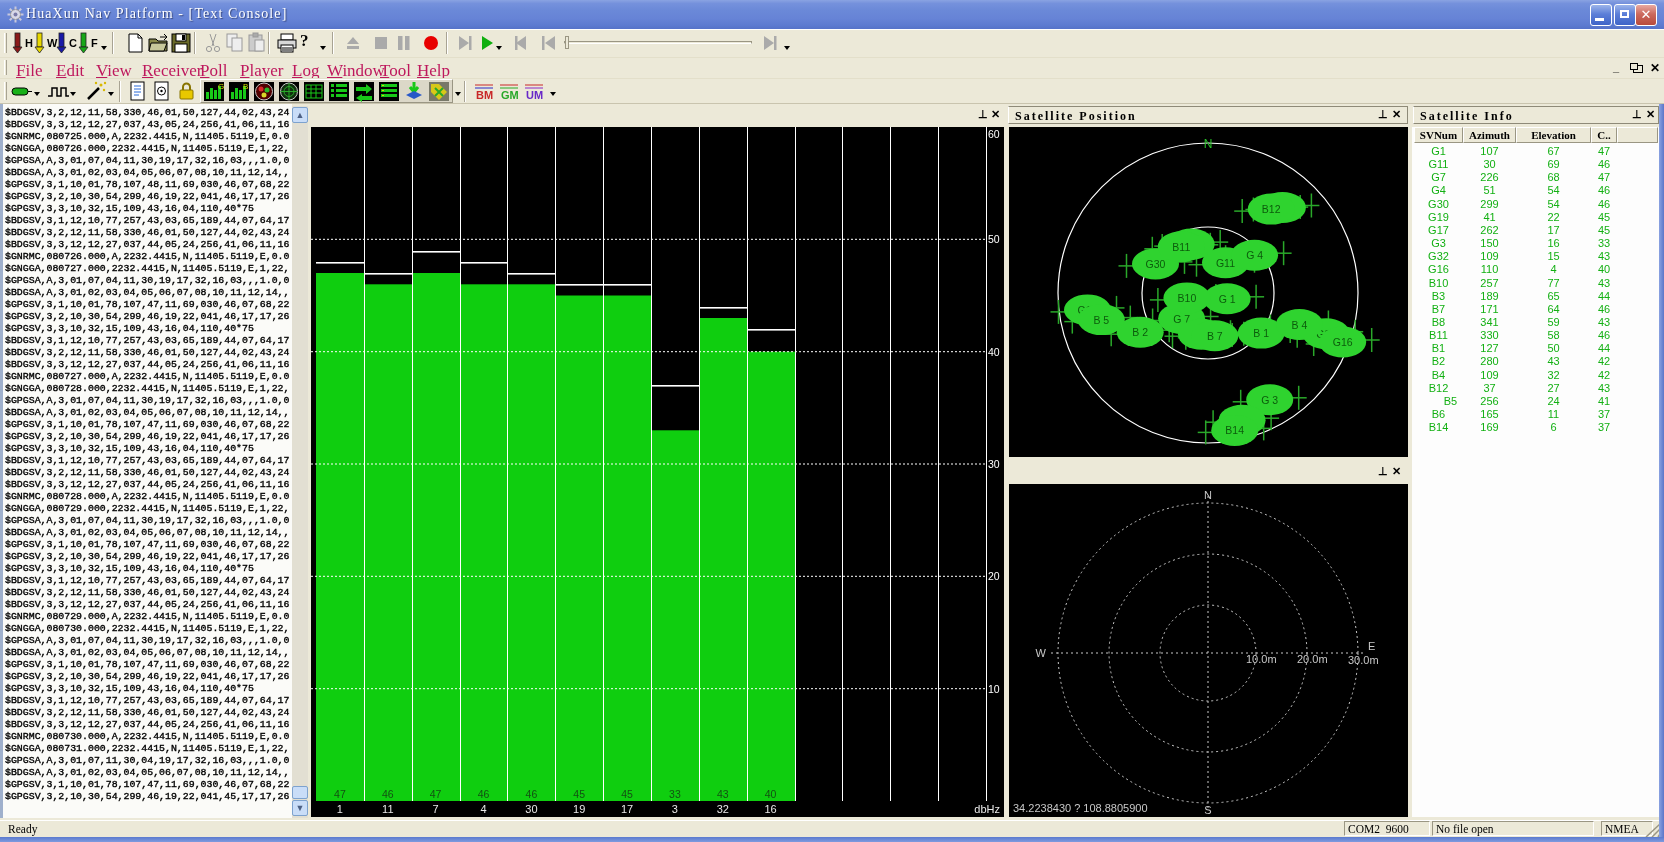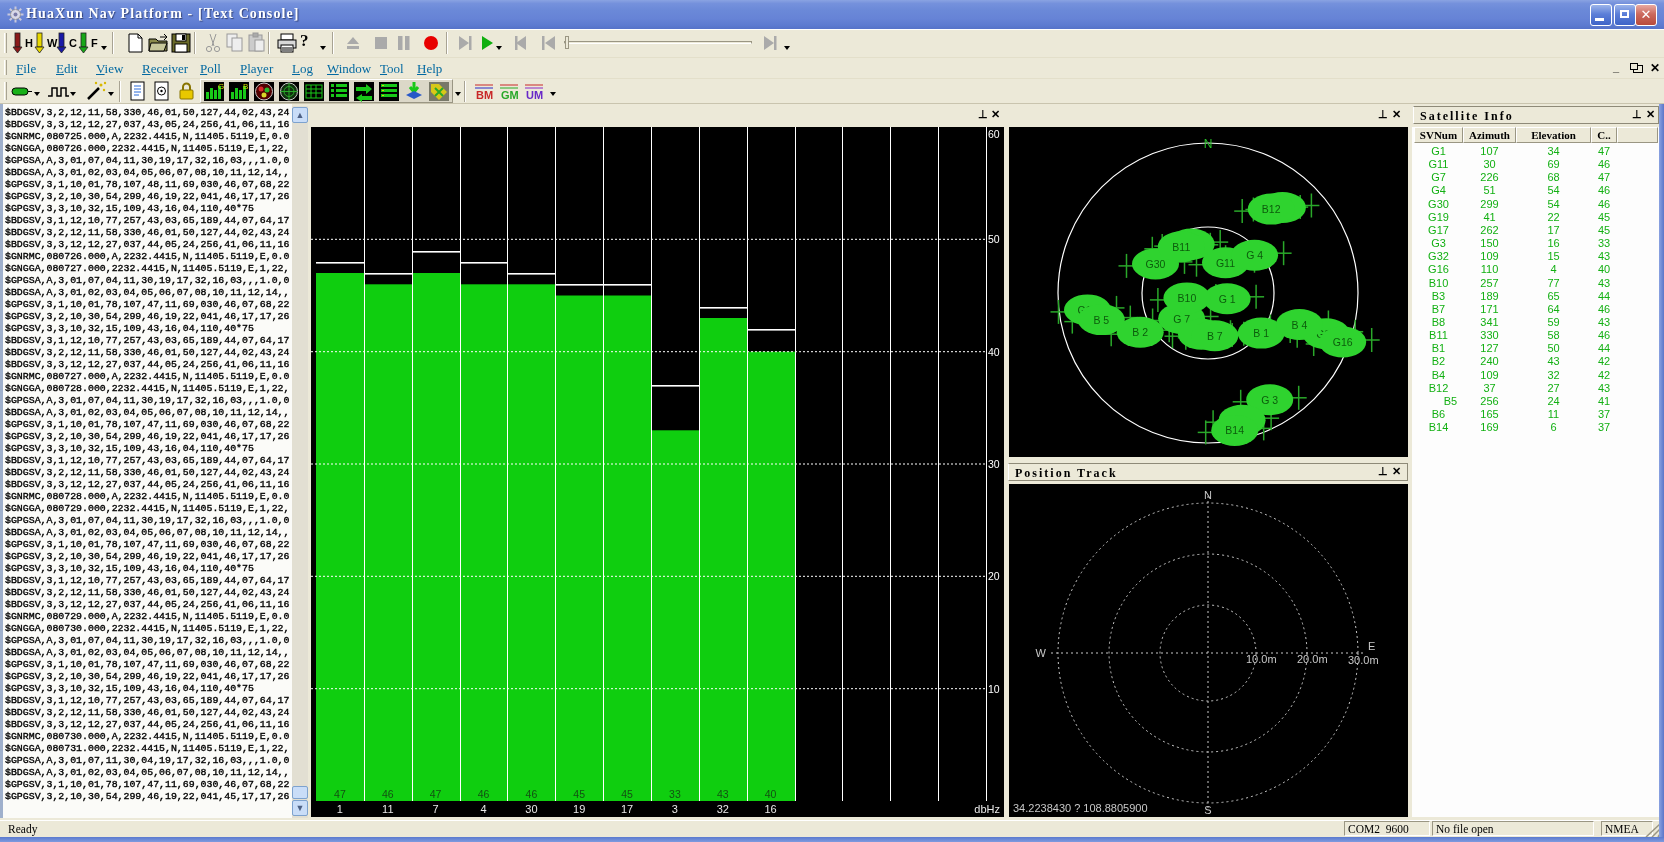--- a/index.html
+++ b/index.html
@@ -2,32 +2,32 @@
 <html><head><meta charset="utf-8">
 <style>
 * { margin:0; padding:0; box-sizing:border-box; }
 html,body { width:1664px; height:842px; overflow:hidden; background:#ece9d8;
   font-family:"Liberation Sans", sans-serif; }
 #root { position:relative; width:1664px; height:842px; }
 .abs { position:absolute; }
 .titlebar { left:0; top:0; width:1664px; height:29px;
   background:linear-gradient(#8aa3e2 0%, #7591dc 12%, #6b89d8 35%, #6683d6 65%, #5c7ad0 88%, #5572c8 100%);
 }
-.titletext { position:absolute; left:26px; top:6px; color:#fff; font-weight:bold;
+.titletext { position:absolute; left:26px; top:6px; color:#fff; font-weight:normal;
   font-size:14px; letter-spacing:1.1px; font-family:"Liberation Serif", serif;
   text-shadow:1px 1px 1px #33437a; }
 .tbtn { position:absolute; top:4px; width:22px; height:22px; border-radius:3px;
   border:1px solid #fff; color:#fff; text-align:center; font-size:13px; line-height:20px;
   background:linear-gradient(#9cb4ea, #5c7fd8 45%, #3f64c8); }
 .tbtn.close { background:linear-gradient(#e8a9a1, #cc6a5e 45%, #b84a3c); }
 .toolbar1 { left:0; top:29px; width:1664px; height:28px; background:#ece9d8;
   border-top:1px solid #fff; }
 .menubar { left:0; top:57px; width:1664px; height:21px; background:#ece9d8;
   border-top:1px solid #e3dfca; }
-.menu { position:absolute; top:61px; font-size:13px; color:#0369a1;
+.menu { position:absolute; top:61px; font-size:17px; color:#be185d;
   font-family:"Liberation Serif", serif; }
 .menu u { text-decoration:underline; }
 .toolbar2 { left:0; top:78px; width:1664px; height:26px; background:#ece9d8;
   border-top:1px solid #e3dfca; border-bottom:1px solid #c9c4ae; }
 .grip { position:absolute; width:3px; border-left:1px solid #fff; border-right:1px solid #a8a393; }
 .sep { position:absolute; width:2px; border-left:1px solid #a8a393; border-right:1px solid #fff; }
 .ddown { position:absolute; width:0; height:0; border-left:3.5px solid transparent;
   border-right:3.5px solid transparent; border-top:4px solid #000; }
 .panel-title { position:absolute; background:#ece9d8; border-top:1px solid #8e8a78;
   border-left:1px solid #fff; border-right:1px solid #8e8a78; border-bottom:1px solid #8e8a78;
@@ -486,20 +486,21 @@
 <text x="172.5" y="686" class="bl" text-anchor="middle">4</text>
 <text x="220.4" y="686" class="bl" text-anchor="middle">30</text>
 <text x="268.2" y="686" class="bl" text-anchor="middle">19</text>
 <text x="316.1" y="686" class="bl" text-anchor="middle">17</text>
 <text x="363.9" y="686" class="bl" text-anchor="middle">3</text>
 <text x="411.8" y="686" class="bl" text-anchor="middle">32</text>
 <text x="459.6" y="686" class="bl" text-anchor="middle">16</text>
 <text x="689" y="686" class="bl" text-anchor="end">dbHz</text>
       </svg></div>
 
+<div class="panel-title" style="left:1008px;top:106px;width:400px;height:18px">Satellite Position</div>
 <div class="pin" style="left:1378px;top:108px">⊥</div>
 <div class="pin" style="left:1392px;top:108px">✕</div>
 <div class="abs" style="left:1009px;top:127px;width:399px;height:330px">
 <svg width="399" height="330">
         <rect x="0" y="0" width="399" height="330" fill="#000"></rect>
 <circle cx="199.0" cy="166.0" r="150.0" fill="none" stroke="#fff" stroke-width="1.2"></circle>
 <circle cx="199.0" cy="166.0" r="66" fill="none" stroke="#fff" stroke-width="1.2"></circle>
 <text x="199.0" y="21" text-anchor="middle" class="nlab">N</text>
 <line x1="189.1" y1="161.8" x2="189.1" y2="185.8" stroke="#2aa82a" stroke-width="1.5"></line>
 <line x1="181.1" y1="173.8" x2="197.1" y2="173.8" stroke="#2aa82a" stroke-width="1.5"></line>
@@ -624,21 +625,20 @@
 <text x="290.4" y="201.5" text-anchor="middle" class="slab">B 4</text>
 <ellipse cx="262.2" cy="82.1" rx="23.5" ry="15.5" fill="#2fd32f"></ellipse>
 <text x="262.2" y="86.1" text-anchor="middle" class="slab">B12</text>
 <ellipse cx="92.3" cy="192.6" rx="23.5" ry="15.5" fill="#2fd32f"></ellipse>
 <text x="92.3" y="196.6" text-anchor="middle" class="slab">B 5</text>
 <ellipse cx="233.1" cy="293.2" rx="23.5" ry="15.5" fill="#2fd32f"></ellipse>
 <ellipse cx="225.7" cy="303.4" rx="23.5" ry="15.5" fill="#2fd32f"></ellipse>
 <text x="225.7" y="307.4" text-anchor="middle" class="slab">B14</text>
       </svg></div>
 
-<div class="panel-title" style="left:1008px;top:463px;width:400px;height:18px">Position Track</div>
 <div class="pin" style="left:1378px;top:465px">⊥</div>
 <div class="pin" style="left:1392px;top:465px">✕</div>
 <div class="abs" style="left:1009px;top:484px;width:399px;height:333px">
 <svg width="399" height="333">
         <rect x="0" y="0" width="399" height="333" fill="#000"></rect>
 <circle cx="199.0" cy="169.0" r="48" fill="none" stroke="#c8c8c8" stroke-width="1" stroke-dasharray="2,3"></circle>
 <circle cx="199.0" cy="169.0" r="99" fill="none" stroke="#c8c8c8" stroke-width="1" stroke-dasharray="2,3"></circle>
 <circle cx="199.0" cy="169.0" r="150" fill="none" stroke="#c8c8c8" stroke-width="1" stroke-dasharray="2,3"></circle>
 <line x1="199.0" y1="12.0" x2="199.0" y2="326.0" stroke="#c8c8c8" stroke-width="1" stroke-dasharray="2,3"></line>
 <line x1="42.0" y1="169.0" x2="356.0" y2="169.0" stroke="#c8c8c8" stroke-width="1" stroke-dasharray="2,3"></line>
@@ -657,21 +657,21 @@
 <div class="pin" style="left:1646px;top:108px">✕</div>
 <div class="abs" style="left:1412px;top:127px;width:247px;height:690px;background:#fdfdfd"></div>
 <div class="ihead" style="left:1414px;top:127px;width:49px">SVNum</div>
 <div class="ihead" style="left:1463px;top:127px;width:53px">Azimuth</div>
 <div class="ihead" style="left:1516px;top:127px;width:75px">Elevation</div>
 <div class="ihead" style="left:1591px;top:127px;width:26px">C..</div>
 <div class="ihead" style="left:1617px;top:127px;width:41px"></div>
 <div class="irow" style="top:145.0px">
       <span style="left:0;width:49px">G1</span>
       <span style="left:49px;width:53px">107</span>
-      <span style="left:102px;width:75px">34</span>
+      <span style="left:102px;width:75px">67</span>
       <span style="left:177px;width:26px">47</span>
     </div>
 <div class="irow" style="top:158.2px">
       <span style="left:0;width:49px">G11</span>
       <span style="left:49px;width:53px">30</span>
       <span style="left:102px;width:75px">69</span>
       <span style="left:177px;width:26px">46</span>
     </div>
 <div class="irow" style="top:171.3px">
       <span style="left:0;width:49px">G7</span>
@@ -752,21 +752,21 @@
       <span style="left:177px;width:26px">46</span>
     </div>
 <div class="irow" style="top:342.2px">
       <span style="left:0;width:49px">B1</span>
       <span style="left:49px;width:53px">127</span>
       <span style="left:102px;width:75px">50</span>
       <span style="left:177px;width:26px">44</span>
     </div>
 <div class="irow" style="top:355.4px">
       <span style="left:0;width:49px">B2</span>
-      <span style="left:49px;width:53px">240</span>
+      <span style="left:49px;width:53px">280</span>
       <span style="left:102px;width:75px">43</span>
       <span style="left:177px;width:26px">42</span>
     </div>
 <div class="irow" style="top:368.6px">
       <span style="left:0;width:49px">B4</span>
       <span style="left:49px;width:53px">109</span>
       <span style="left:102px;width:75px">32</span>
       <span style="left:177px;width:26px">42</span>
     </div>
 <div class="irow" style="top:381.7px">

